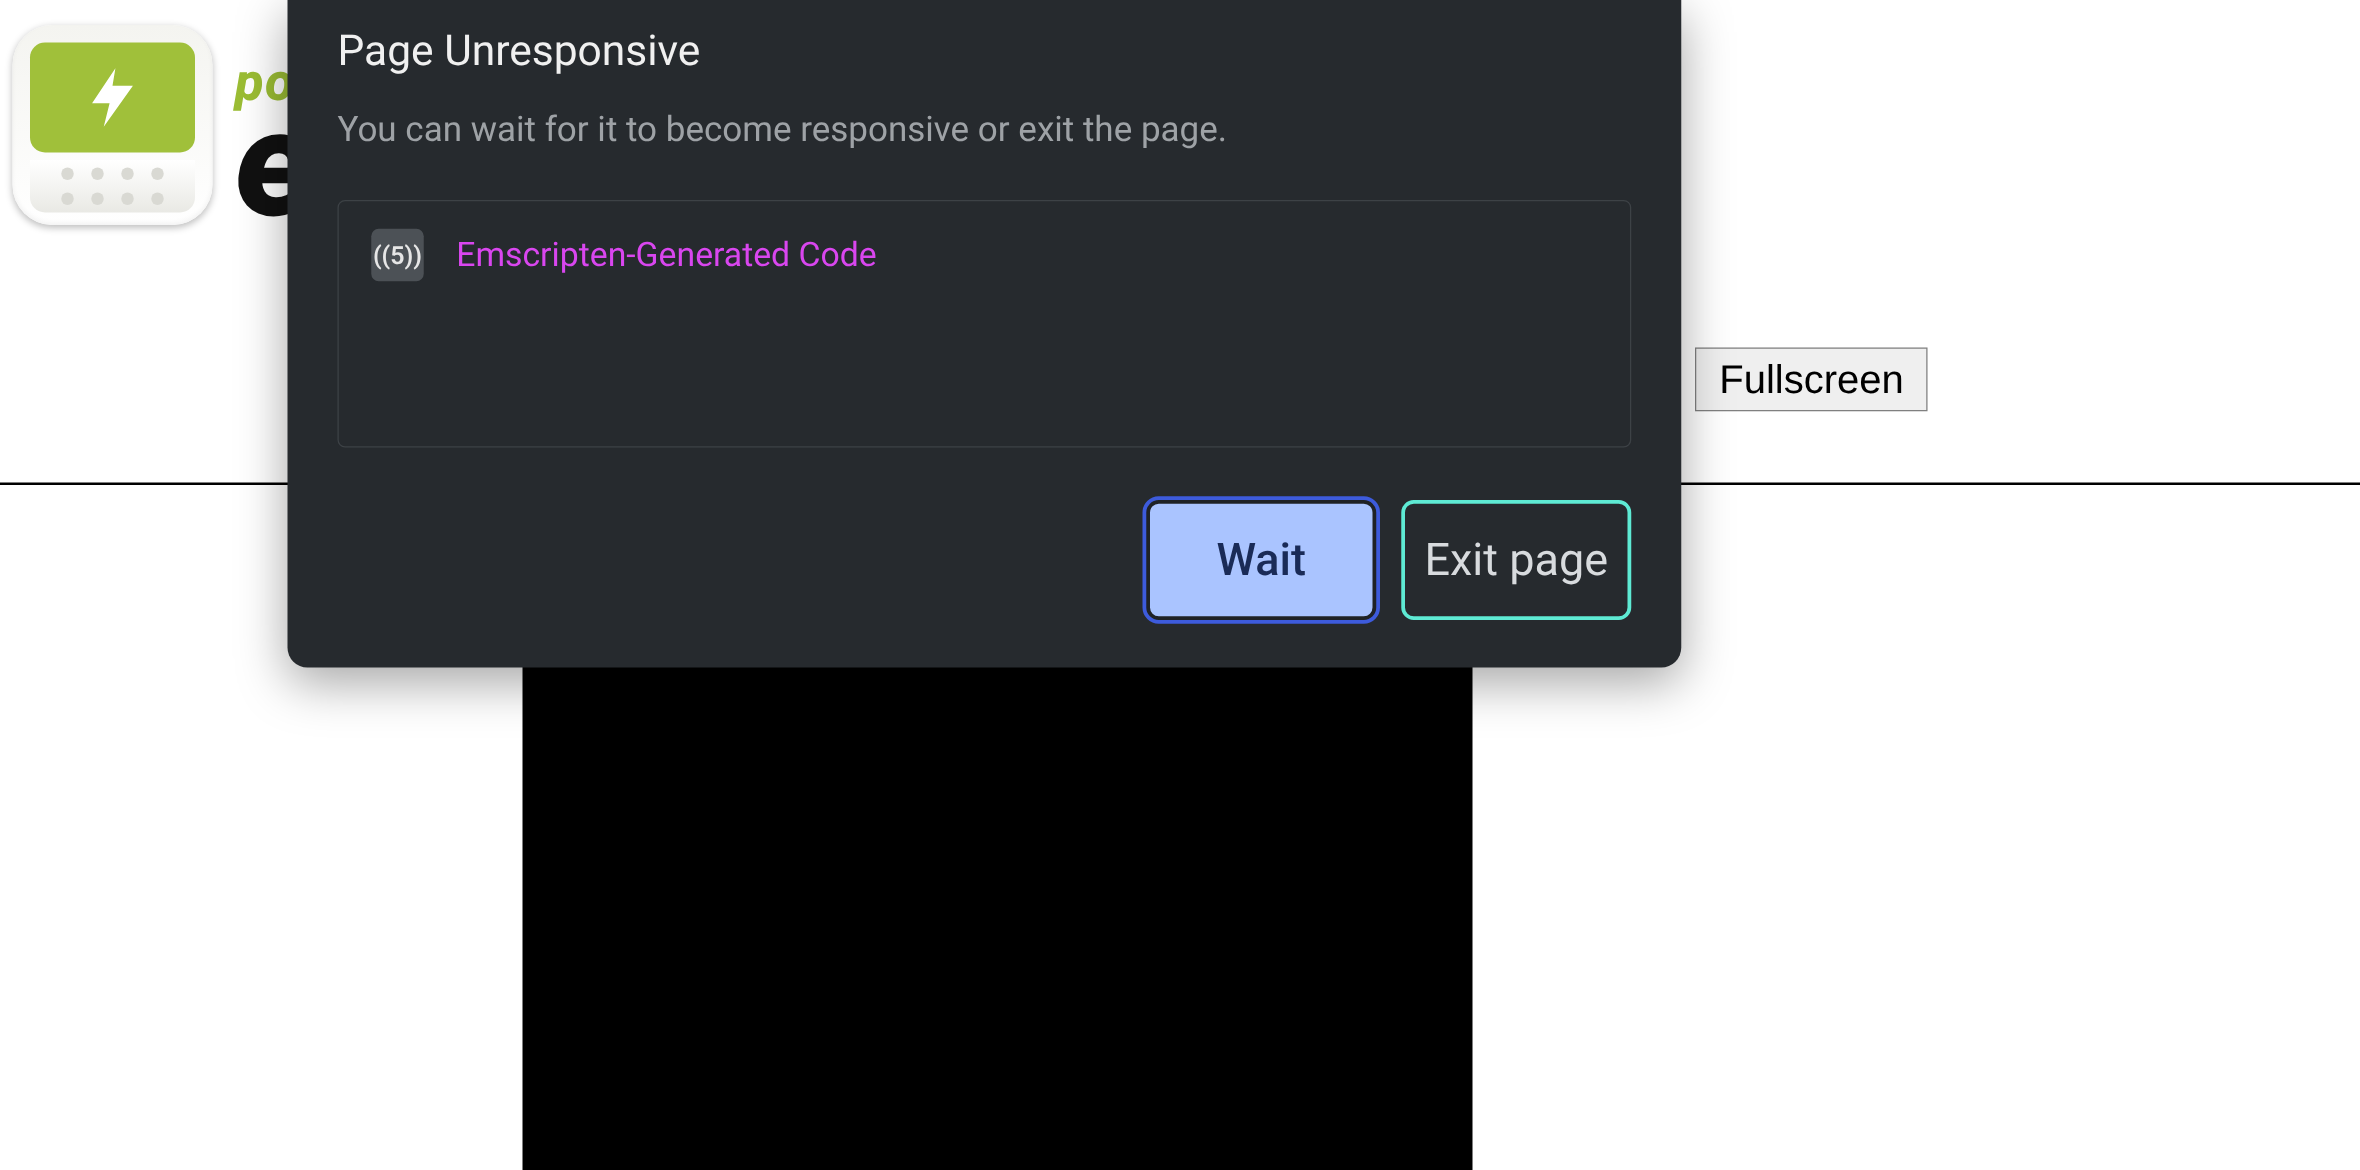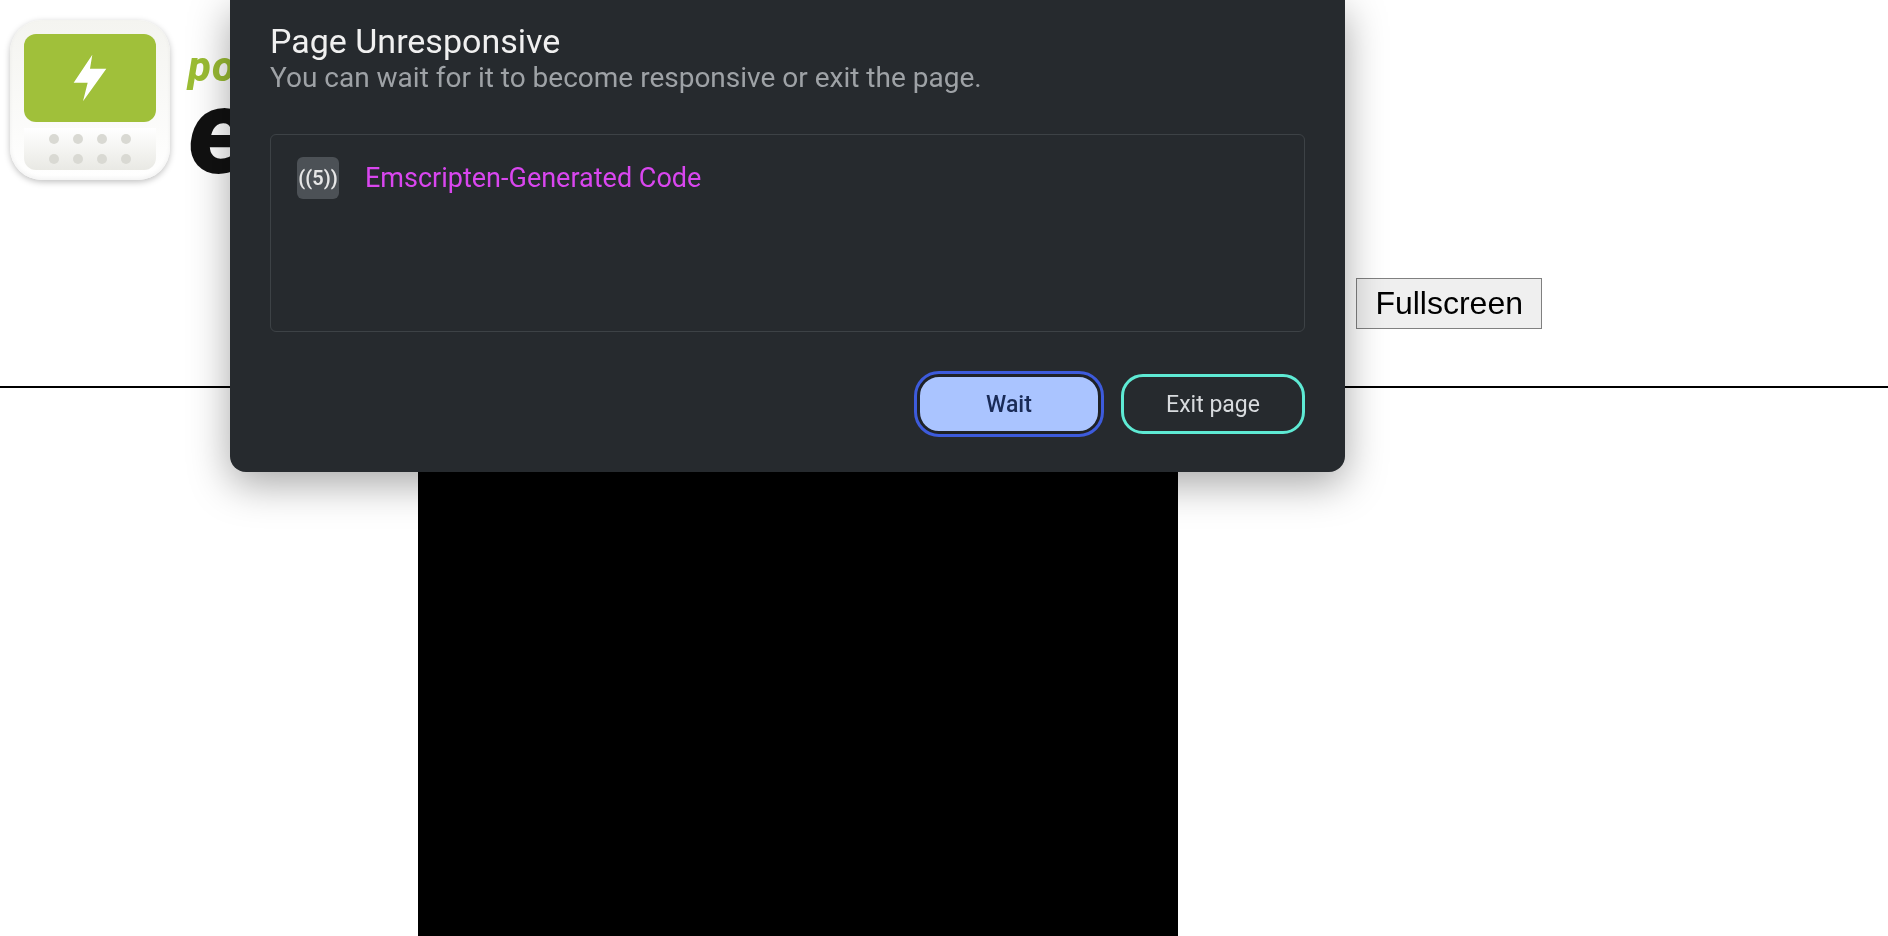--- a/index.html
+++ b/index.html
@@ -59,40 +59,40 @@
   }
 
   
   .dialog {
     position: absolute; top: 0; left: 230px; width: 1115px;
     background: #262a2e; color: #e8e8e8;
     border-radius: 0 0 16px 16px; padding: 21px 40px 38px 40px;
     box-shadow: 0 12px 40px rgba(0,0,0,0.35);
   }
   .dialog-title { font-size: 34px; font-weight: 400; color: #f0f0f0; }
-  .dialog-desc { font-size: 28px; color: #9ea2a6; }
+  .dialog-desc { font-size: 28px; color: #9ea2a6; margin-top: 26px; }
 
   .tab-box {
     margin-top: 40px; border: 1px solid #3d4246; border-radius: 6px;
     padding: 22px 26px; min-height: 198px;
   }
   .tab-row { display: flex; align-items: center; gap: 26px; }
   .tab-favicon {
     width: 42px; height: 42px; border-radius: 6px;
     background: #4c5156; display: flex; align-items: center; justify-content: center;
     color: #e6e6e6; font-size: 20px; font-weight: 600;
   }
   .tab-title { font-size: 27px; color: #d946ef; }
 
   .dialog-actions {
     display: flex; justify-content: flex-end; gap: 20px; margin-top: 42px;
   }
   .btn {
-    min-width: 184px; height: 60px; border-radius: 22px;
-    font-size: 23px; display: flex; align-items: center; justify-content: center;
+    min-width: 184px; height: 96px; border-radius: 10px;
+    font-size: 36px; display: flex; align-items: center; justify-content: center;
     cursor: pointer;
   }
   .btn-primary {
     background: #aac4ff; color: #1a2b57;
     outline: 3px solid #3d5bdc; outline-offset: 0;
     border: 3px solid #1f2226;
     font-weight: 500;
   }
   .btn-secondary {
     background: transparent; color: #d8dbde;

